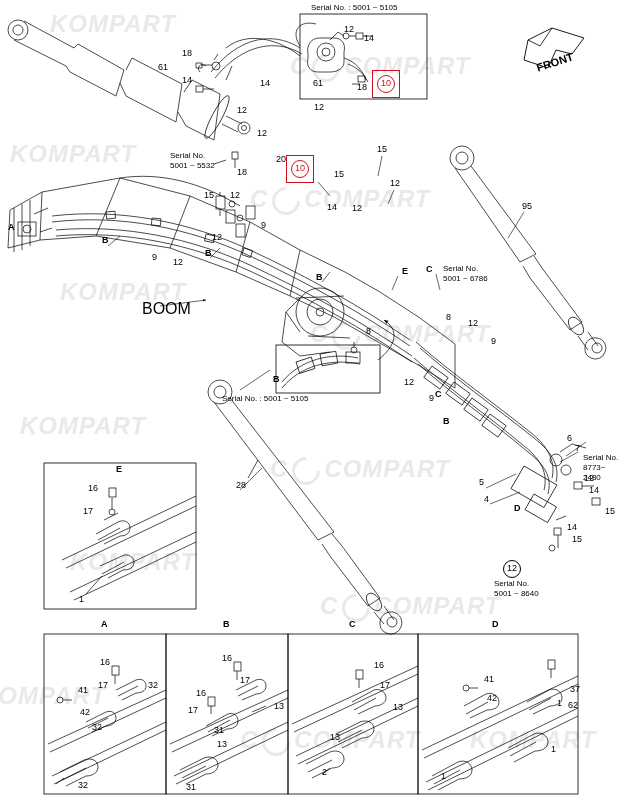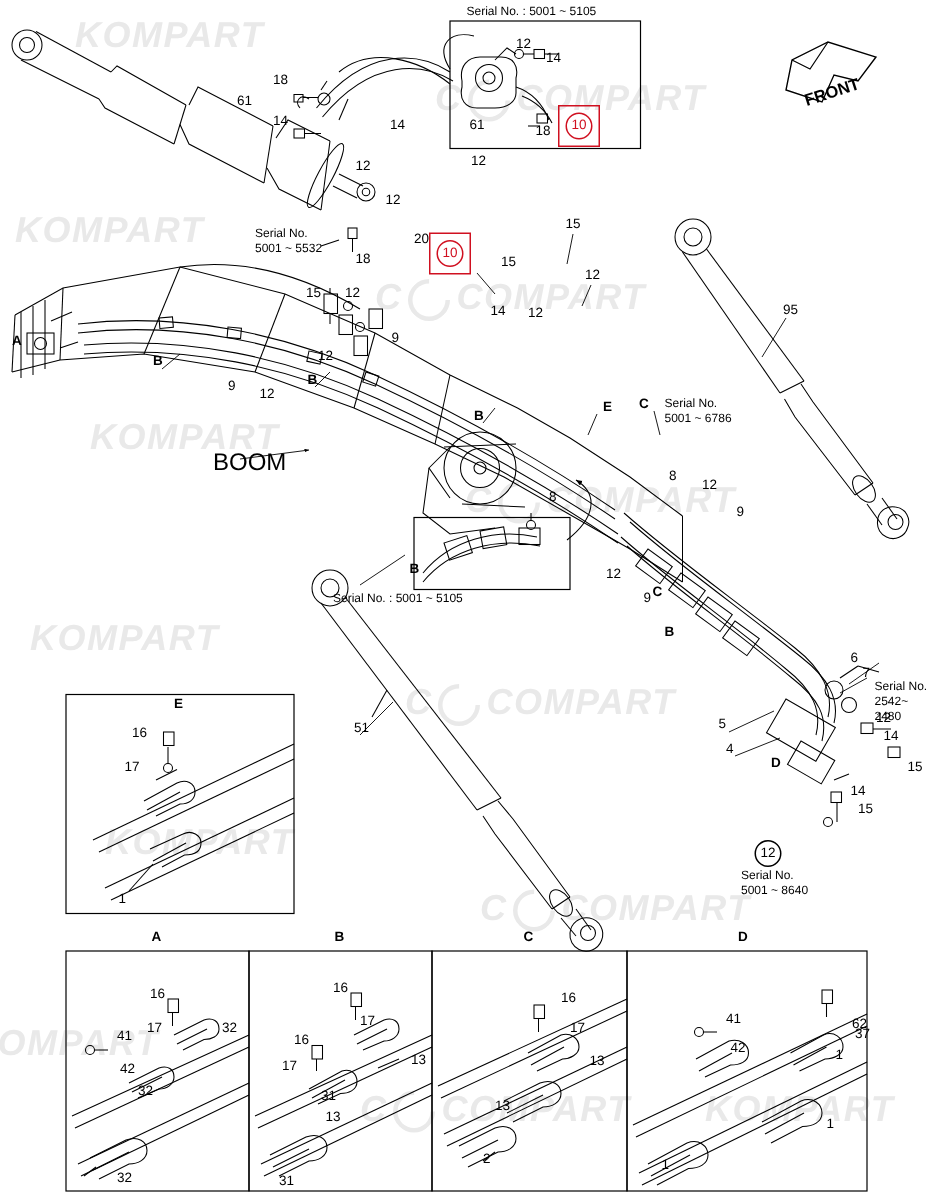--- a/index.html
+++ b/index.html
@@ -437,21 +437,21 @@
     </g>
   </svg>
 
   <div class="lbl sn" style="left:311px; top:3px;">Serial No. : 5001 ~ 5105</div>
   <div class="lbl sn" style="left:170px; top:151px;">Serial No.</div>
   <div class="lbl sn" style="left:170px; top:161px;">5001 ~ 5532</div>
   <div class="lbl sn" style="left:443px; top:264px;">Serial No.</div>
   <div class="lbl sn" style="left:443px; top:274px;">5001 ~ 6786</div>
   <div class="lbl sn" style="left:222px; top:394px;">Serial No. : 5001 ~ 5105</div>
   <div class="lbl sn" style="left:583px; top:453px;">Serial No.</div>
-  <div class="lbl sn" style="left:583px; top:463px;">2542~</div>
+  <div class="lbl sn" style="left:583px; top:463px;">8773~</div>
   <div class="lbl sn" style="left:583px; top:473px;">2480</div>
   <div class="lbl sn" style="left:494px; top:579px;">Serial No.</div>
   <div class="lbl sn" style="left:494px; top:589px;">5001 ~ 8640</div>
 
   <div class="lbl big" style="left:142px; top:300px;">BOOM</div>
 
   <div class="lbl b" style="left:536px; top:56px; transform:rotate(-18deg); font-size:11px;">FRONT</div>
 
   <div class="lbl" style="left:158px; top:62px;">61</div>
   <div class="lbl" style="left:182px; top:48px;">18</div>
@@ -486,21 +486,21 @@
   <div class="lbl" style="left:429px; top:393px;">9</div>
   <div class="lbl" style="left:575px; top:443px;">7</div>
   <div class="lbl" style="left:567px; top:433px;">6</div>
   <div class="lbl" style="left:479px; top:477px;">5</div>
   <div class="lbl" style="left:484px; top:494px;">4</div>
   <div class="lbl" style="left:584px; top:473px;">12</div>
   <div class="lbl" style="left:589px; top:485px;">14</div>
   <div class="lbl" style="left:605px; top:506px;">15</div>
   <div class="lbl" style="left:567px; top:522px;">14</div>
   <div class="lbl" style="left:572px; top:534px;">15</div>
-  <div class="lbl" style="left:236px; top:480px;">51</div>
+  <div class="lbl" style="left:236px; top:480px;">28</div>
   <div class="lbl" style="left:88px;  top:483px;">16</div>
   <div class="lbl" style="left:83px;  top:506px;">17</div>
   <div class="lbl" style="left:79px;  top:594px;">1</div>
 
   <div class="lbl b" style="left:8px;   top:222px;">A</div>
   <div class="lbl b" style="left:102px; top:235px;">B</div>
   <div class="lbl b" style="left:205px; top:248px;">B</div>
   <div class="lbl b" style="left:316px; top:272px;">B</div>
   <div class="lbl b" style="left:402px; top:266px;">E</div>
   <div class="lbl b" style="left:426px; top:264px;">C</div>
@@ -537,21 +537,21 @@
   <div class="lbl" style="left:214px; top:725px;">31</div>
   <div class="lbl" style="left:217px; top:739px;">13</div>
   <div class="lbl" style="left:186px; top:782px;">31</div>
 
   <div class="lbl" style="left:374px; top:660px;">16</div>
   <div class="lbl" style="left:380px; top:680px;">17</div>
   <div class="lbl" style="left:393px; top:702px;">13</div>
   <div class="lbl" style="left:330px; top:732px;">13</div>
   <div class="lbl" style="left:322px; top:767px;">2</div>
 
-  <div class="lbl" style="left:568px; top:677px;">62</div>
+  <div class="lbl" style="left:568px; top:700px;">62</div>
   <div class="lbl" style="left:570px; top:684px;">37</div>
   <div class="lbl" style="left:484px; top:674px;">41</div>
   <div class="lbl" style="left:487px; top:693px;">42</div>
   <div class="lbl" style="left:557px; top:698px;">1</div>
   <div class="lbl" style="left:551px; top:744px;">1</div>
   <div class="lbl" style="left:441px; top:771px;">1</div>
 
 </div>
 
 </body></html>

